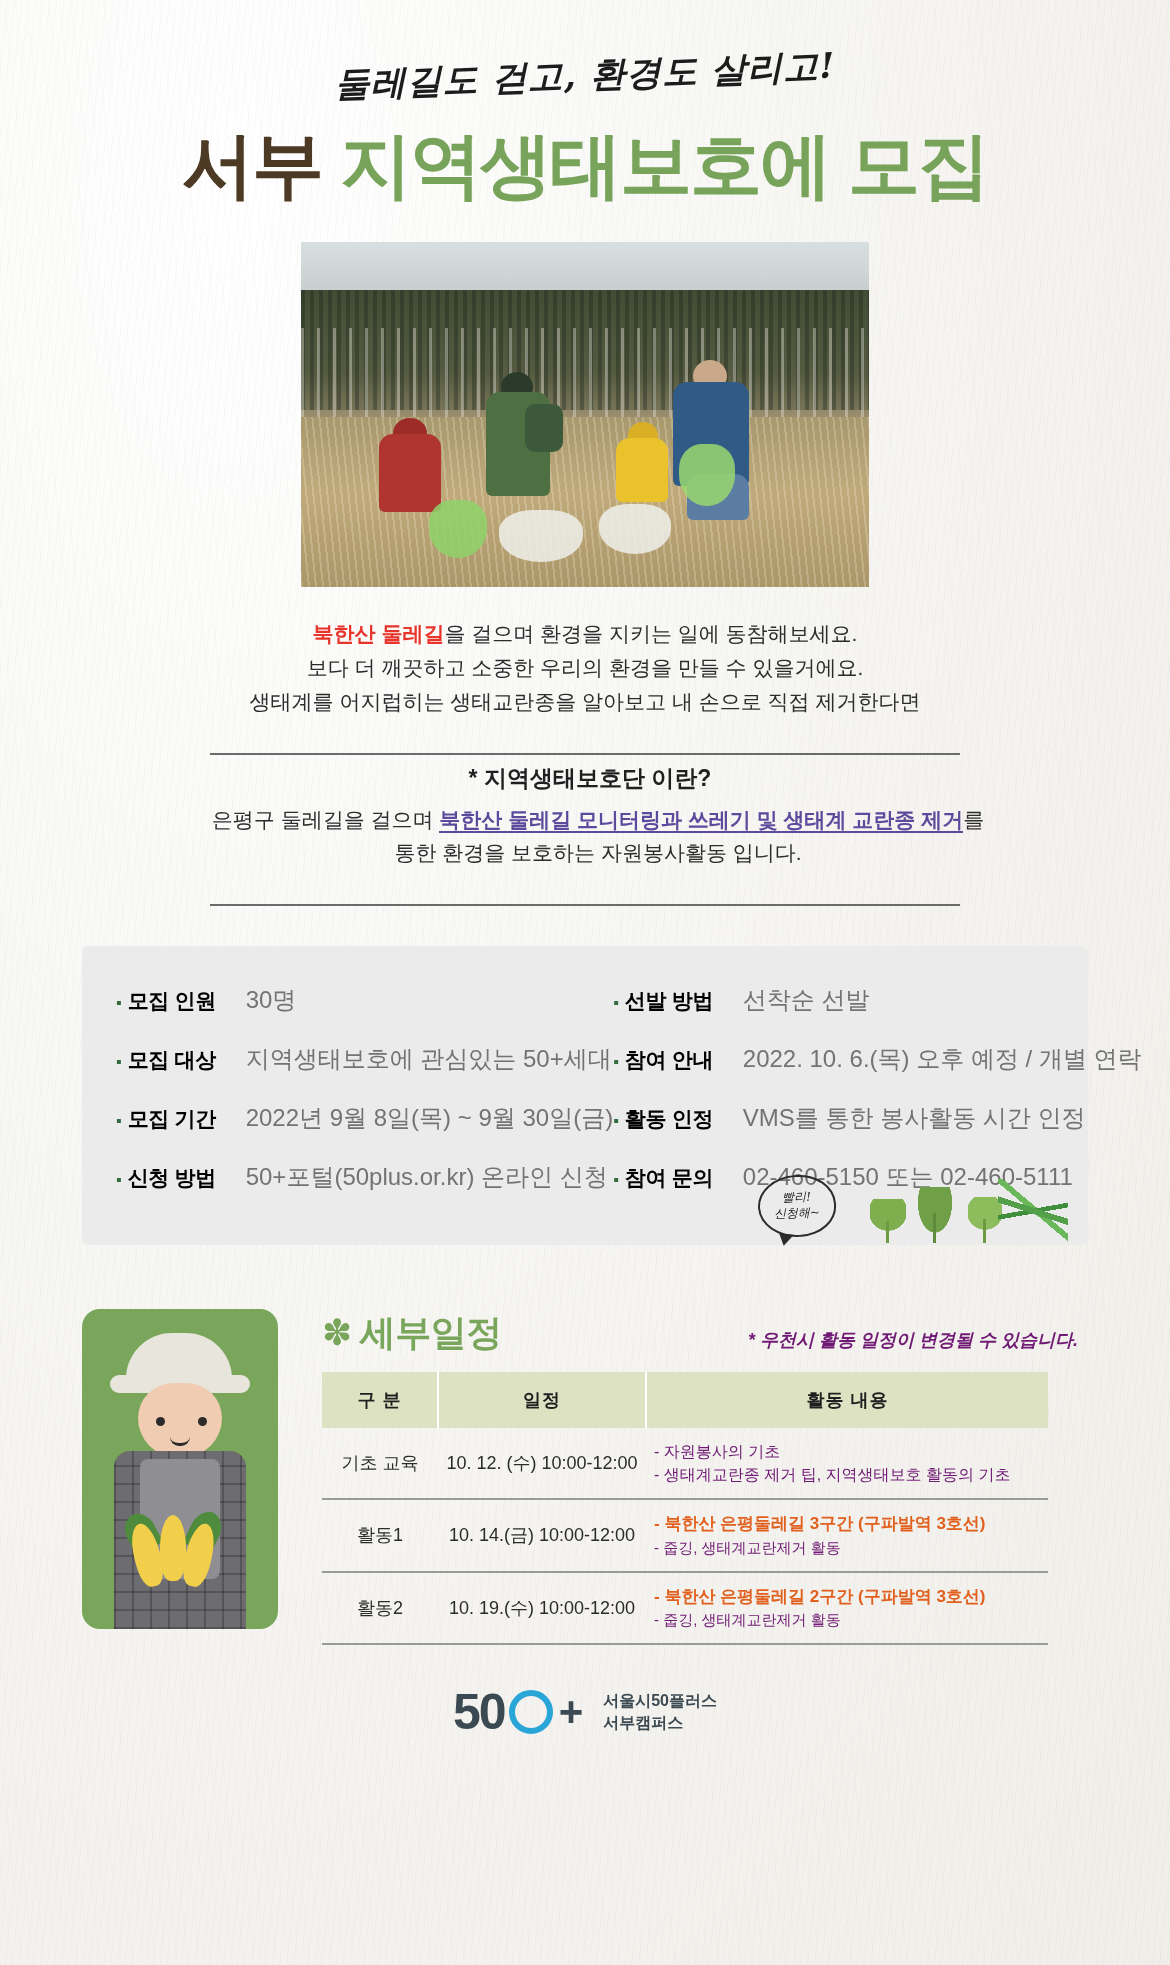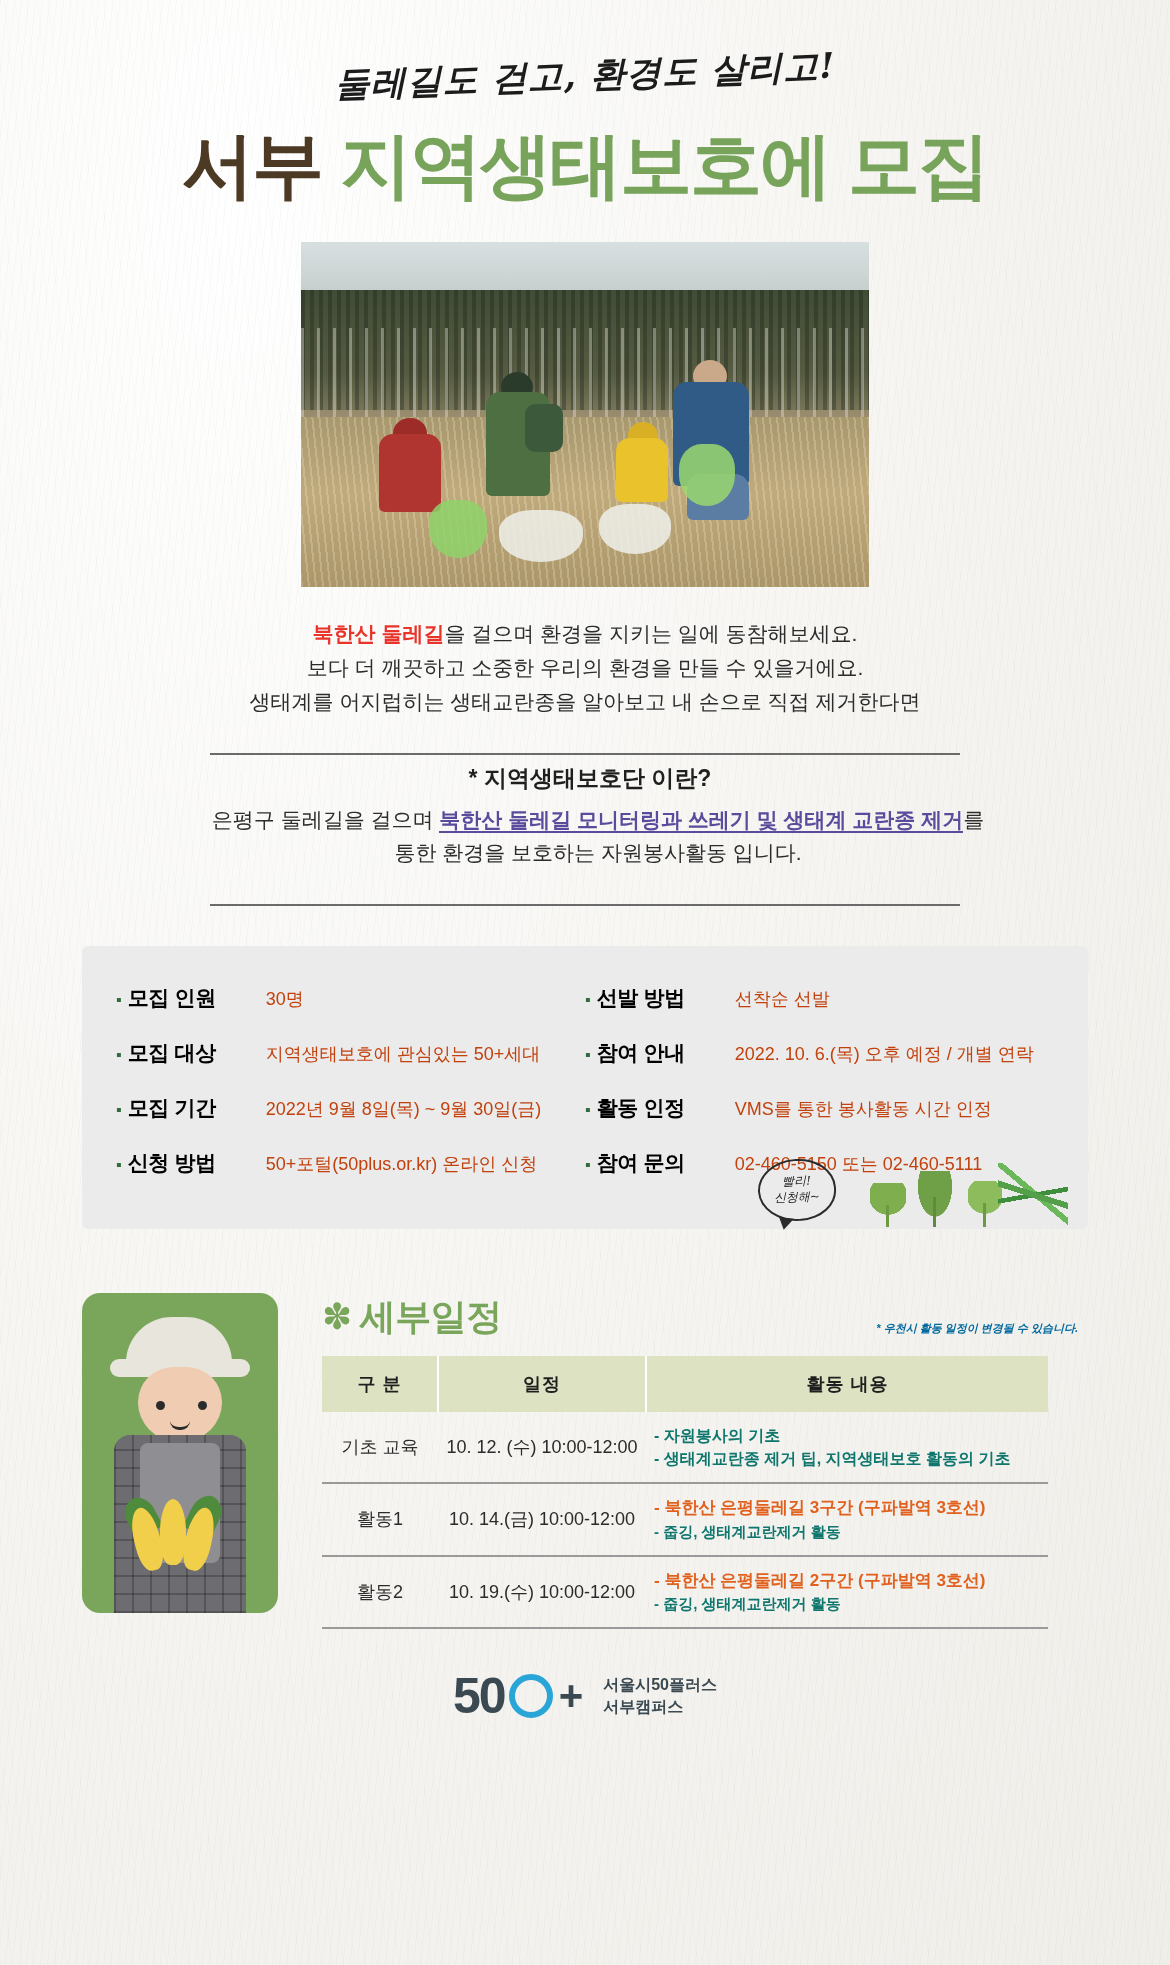--- a/index.html
+++ b/index.html
@@ -167,23 +167,23 @@
   }
   .info-label {
     color: #000000;
     font-weight: 900;
     font-size: 21px;
     white-space: nowrap;
     min-width: 116px;
     letter-spacing: -0.3px;
   }
   .info-value {
-    font-size: 18px;
-    color: #c2410c;
-    margin-left: 22px;
+    font-size: 24px;
+    color: #737373;
+    margin-left: 2px;
     white-space: nowrap;
     font-weight: 500;
   }
   .col-right .info-label { min-width: 116px; }
 
   
   .bubble {
     position: absolute;
     right: 252px;
     bottom: 8px;
@@ -280,23 +280,23 @@
     padding-right: 10px;
   }
   .sched-title {
     font-size: 36px;
     font-weight: 900;
     color: #7aa65c;
     letter-spacing: -0.5px;
   }
   .sched-title .star { margin-right: 8px; }
   .sched-note {
-    font-size: 11px;
+    font-size: 18px;
     font-weight: 700;
-    color: #0369a1;
+    color: #701a75;
     font-style: italic;
     padding-bottom: 6px;
   }
 
   table.sched {
     margin-top: 14px;
     width: 726px;
     border-collapse: collapse;
   }
   table.sched th {
@@ -313,21 +313,21 @@
     padding: 12px 8px;
     border-bottom: 2px solid #9a9a9a;
     vertical-align: middle;
     font-size: 18px;
     color: #2b2b2b;
   }
   table.sched tr.row td { border-bottom: 2px solid #9a9a9a; }
   td.c-kind { width: 116px; text-align: center; font-size: 19px; font-weight: 500; }
   td.c-date { width: 208px; text-align: center; font-size: 18px; font-weight: 500; white-space: nowrap;}
   td.c-desc { padding-left: 12px; }
-  .d-line { font-size: 16px; line-height: 1.45; color:#0f766e;font-weight:bold; }
+  .d-line { font-size: 16px; line-height: 1.45; color:#701a75; }
   .d-line.strong { color:#e1601d; font-weight: 800; font-size: 17px; }
   .d-line.small { font-size: 15px; }
 
   
   .footer {
     margin: 34px auto 0;
     width: 1006px;
     display: flex;
     justify-content: center;
     align-items: center;

